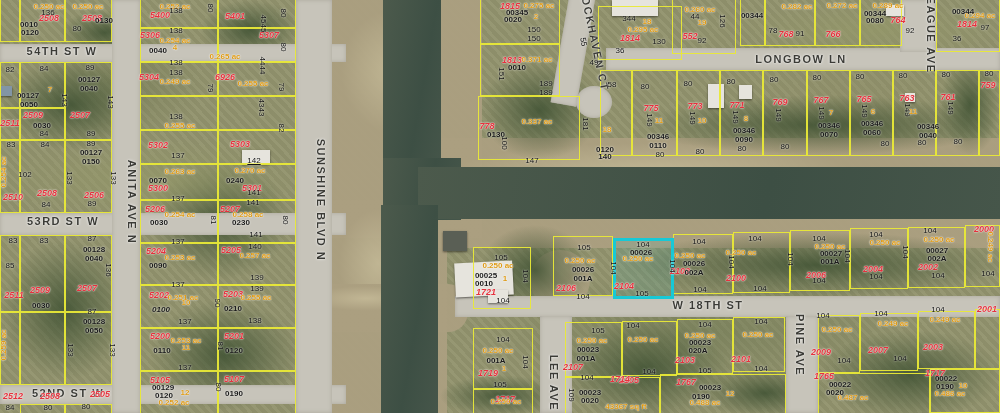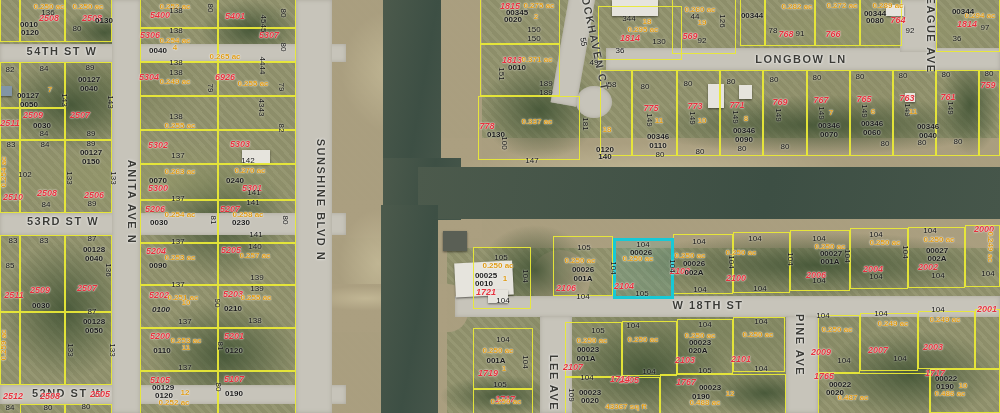--- a/index.html
+++ b/index.html
@@ -222,21 +222,21 @@
       <span class="lb i" style="left: 159px; top: 295px; transform: translate(-50%, -50%) rotate(0deg);">5202</span>
       <span class="lb i" style="left: 233px; top: 294px; transform: translate(-50%, -50%) rotate(0deg);">5203</span>
       <span class="lb i" style="left: 160px; top: 336px; transform: translate(-50%, -50%) rotate(0deg);">5200</span>
       <span class="lb i" style="left: 234px; top: 336px; transform: translate(-50%, -50%) rotate(0deg);">5201</span>
       <span class="lb i" style="left: 160px; top: 380px; transform: translate(-50%, -50%) rotate(0deg);">5105</span>
       <span class="lb i" style="left: 234px; top: 379px; transform: translate(-50%, -50%) rotate(0deg);">5107</span>
       <span class="lb i" style="left: 510px; top: 6px; transform: translate(-50%, -50%) rotate(0deg);">1815</span>
       <span class="lb i" style="left: 512px; top: 60px; transform: translate(-50%, -50%) rotate(0deg);">1813</span>
       <span class="lb i" style="left: 487px; top: 126px; transform: translate(-50%, -50%) rotate(0deg);">778</span>
       <span class="lb i" style="left: 630px; top: 38px; transform: translate(-50%, -50%) rotate(0deg);">1814</span>
-      <span class="lb i" style="left: 690px; top: 36px; transform: translate(-50%, -50%) rotate(0deg);">569</span>
+      <span class="lb i" style="left: 690px; top: 36px; transform: translate(-50%, -50%) rotate(0deg);">552</span>
       <span class="lb i" style="left: 786px; top: 34px; transform: translate(-50%, -50%) rotate(0deg);">768</span>
       <span class="lb i" style="left: 833px; top: 34px; transform: translate(-50%, -50%) rotate(0deg);">766</span>
       <span class="lb i" style="left: 898px; top: 20px; transform: translate(-50%, -50%) rotate(0deg);">764</span>
       <span class="lb i" style="left: 967px; top: 24px; transform: translate(-50%, -50%) rotate(0deg);">1814</span>
       <span class="lb i" style="left: 651px; top: 108px; transform: translate(-50%, -50%) rotate(0deg);">775</span>
       <span class="lb i" style="left: 695px; top: 106px; transform: translate(-50%, -50%) rotate(0deg);">773</span>
       <span class="lb i" style="left: 737px; top: 105px; transform: translate(-50%, -50%) rotate(0deg);">771</span>
       <span class="lb i" style="left: 780px; top: 102px; transform: translate(-50%, -50%) rotate(0deg);">769</span>
       <span class="lb i" style="left: 821px; top: 100px; transform: translate(-50%, -50%) rotate(0deg);">767</span>
       <span class="lb i" style="left: 864px; top: 99px; transform: translate(-50%, -50%) rotate(0deg);">765</span>
@@ -418,21 +418,21 @@
       <span class="lb d" style="left: 44px; top: 241px; transform: translate(-50%, -50%) rotate(0deg);">83</span>
       <span class="lb d" style="left: 108px; top: 270px; transform: translate(-50%, -50%) rotate(90deg);">136</span>
       <span class="lb d" style="left: 92px; top: 312px; transform: translate(-50%, -50%) rotate(0deg);">87</span>
       <span class="lb d" style="left: 70px; top: 350px; transform: translate(-50%, -50%) rotate(90deg);">133</span>
       <span class="lb d" style="left: 112px; top: 350px; transform: translate(-50%, -50%) rotate(90deg);">133</span>
       <span class="lb d" style="left: 10px; top: 266px; transform: translate(-50%, -50%) rotate(0deg);">85</span>
       <span class="lb d" style="left: 10px; top: 408px; transform: translate(-50%, -50%) rotate(0deg);">84</span>
       <span class="lb d" style="left: 48px; top: 408px; transform: translate(-50%, -50%) rotate(0deg);">80</span>
       <span class="lb d" style="left: 86px; top: 407px; transform: translate(-50%, -50%) rotate(0deg);">80</span>
       <span class="lb d" style="left: 178px; top: 156px; transform: translate(-50%, -50%) rotate(0deg);">137</span>
-      <span class="lb d" style="left: 248px; top: 161px; transform: translate(-50%, -50%) rotate(0deg);">142</span>
+      <span class="lb d" style="left: 254px; top: 161px; transform: translate(-50%, -50%) rotate(0deg); text-decoration: underline;">142</span>
       <span class="lb d" style="left: 178px; top: 199px; transform: translate(-50%, -50%) rotate(0deg);">137</span>
       <span class="lb d" style="left: 254px; top: 193px; transform: translate(-50%, -50%) rotate(0deg);">141</span>
       <span class="lb d" style="left: 253px; top: 203px; transform: translate(-50%, -50%) rotate(0deg);">141</span>
       <span class="lb d" style="left: 178px; top: 242px; transform: translate(-50%, -50%) rotate(0deg);">137</span>
       <span class="lb d" style="left: 256px; top: 235px; transform: translate(-50%, -50%) rotate(0deg);">141</span>
       <span class="lb d" style="left: 255px; top: 247px; transform: translate(-50%, -50%) rotate(0deg);">140</span>
       <span class="lb d" style="left: 213px; top: 220px; transform: translate(-50%, -50%) rotate(90deg);">81</span>
       <span class="lb d" style="left: 285px; top: 220px; transform: translate(-50%, -50%) rotate(90deg);">80</span>
       <span class="lb d" style="left: 178px; top: 285px; transform: translate(-50%, -50%) rotate(0deg);">137</span>
       <span class="lb d" style="left: 257px; top: 278px; transform: translate(-50%, -50%) rotate(0deg);">139</span>

